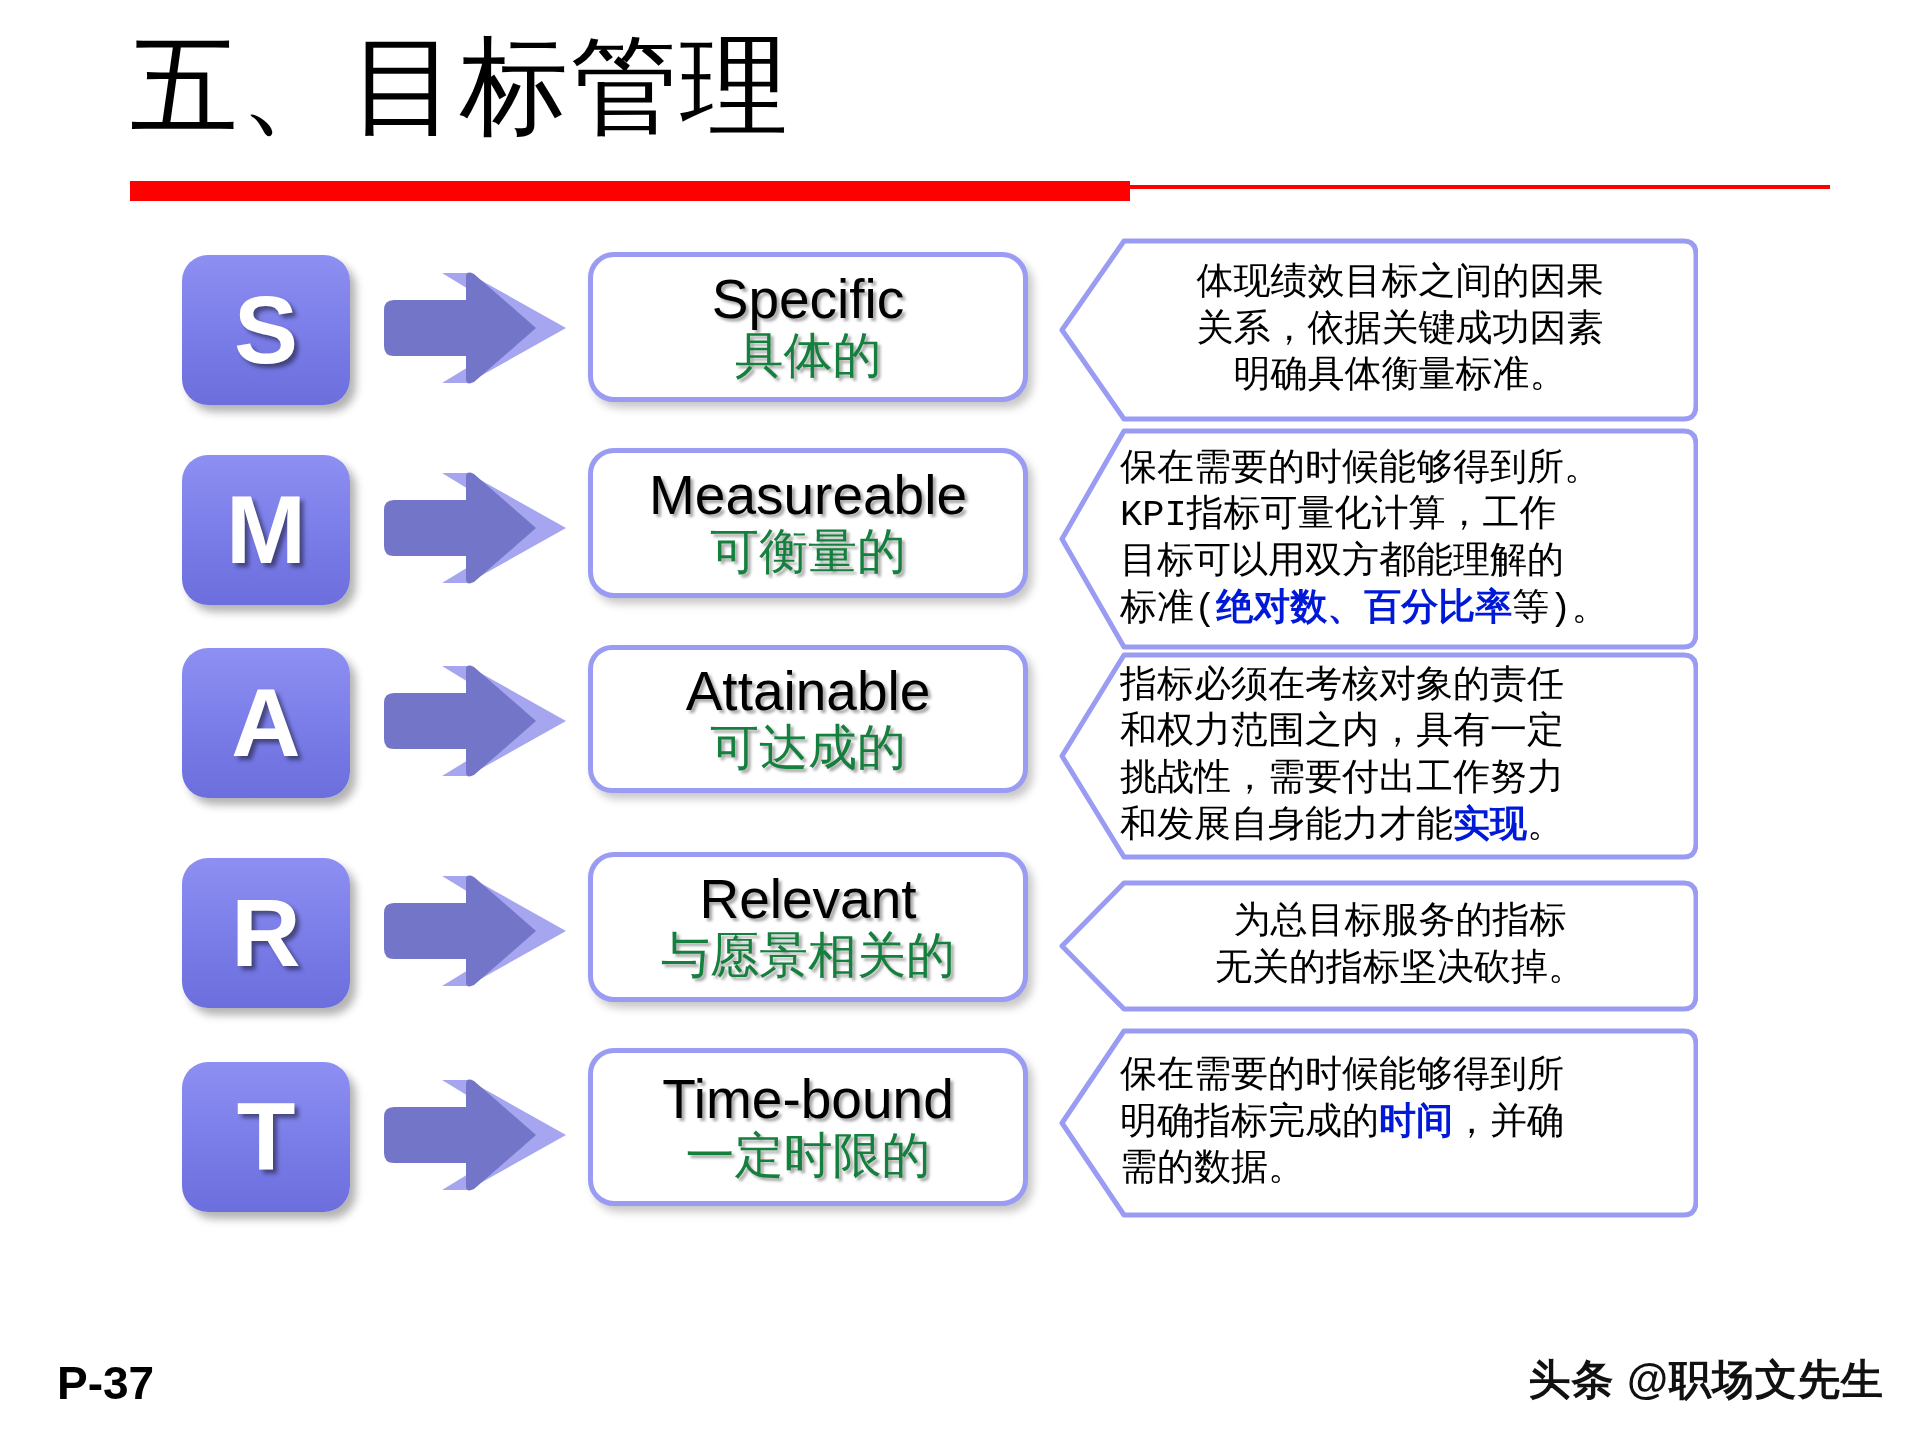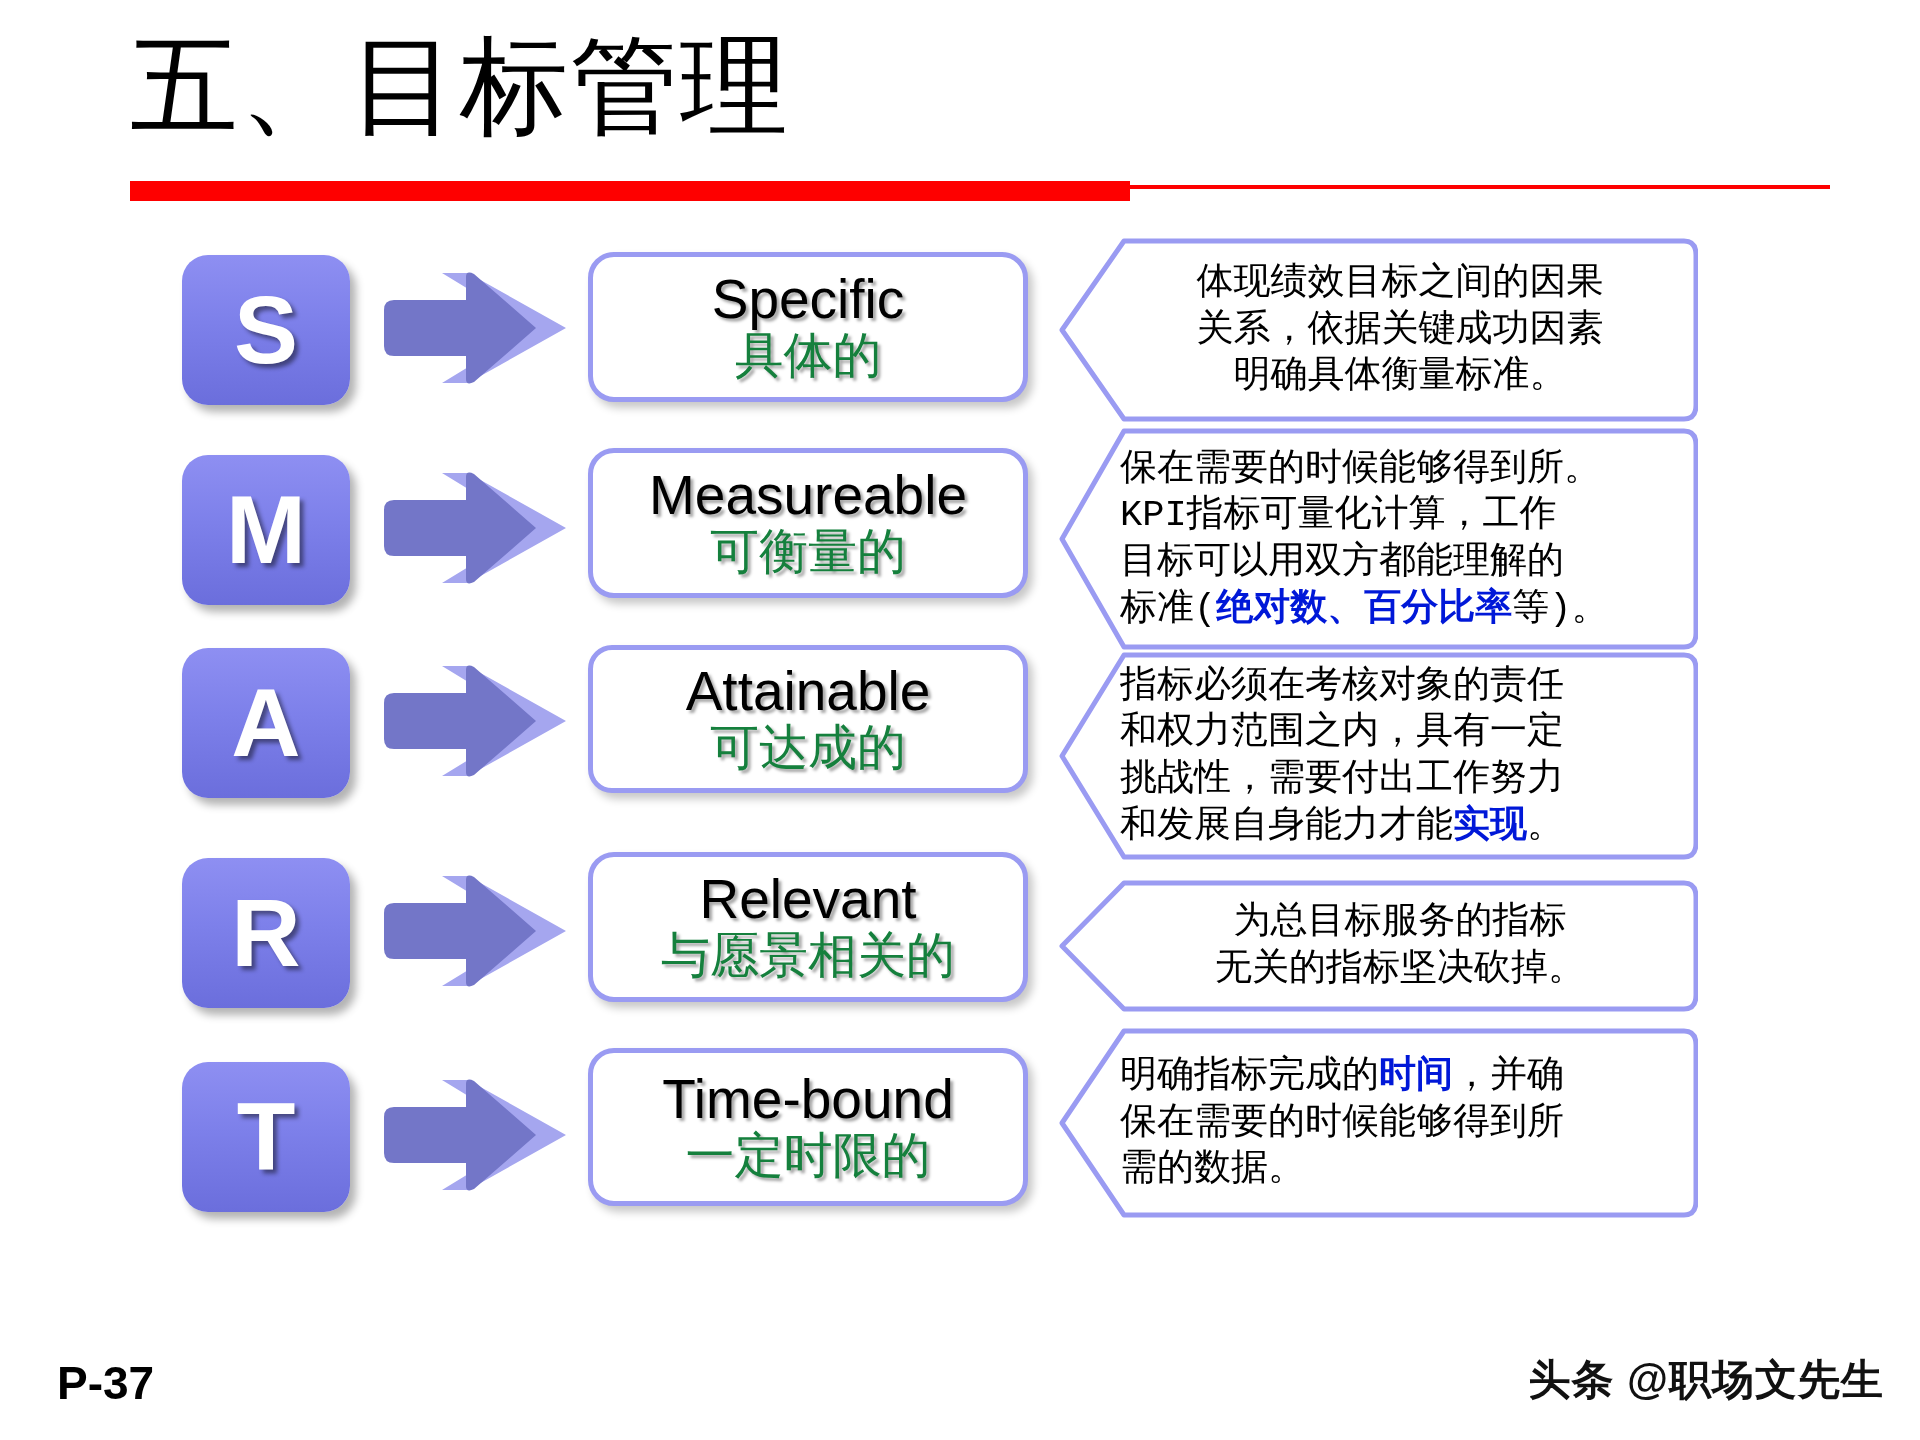--- a/index.html
+++ b/index.html
@@ -272,21 +272,21 @@
     </div>
     <div class="term-box" style="left: 588px; top: 1048px; width: 440px; height: 158px;">
       <div class="term-en">Time-bound</div>
       <div class="term-cn">一定时限的</div>
     </div>
     <div class="callout" style="left: 1058px; top: 1028px; width: 640px; height: 190px;">
       <svg width="640" height="190" viewBox="0 0 640 190">
         <path d="M 66 3 L 626 3 Q 638 3 638 17 L 638 173 Q 638 187 626 187 L 66 187 L 4 95 Z" fill="#ffffff" stroke="#9a9bf2" stroke-width="5" stroke-linejoin="round"></path>
       </svg>
       <div class="callout-text">
+        <div class="callout-line"><span>保在需要的时候能够得到所</span></div>
         <div class="callout-line"><span>明确指标完成的</span><span class="hl">时间</span><span>，并确</span></div>
-        <div class="callout-line"><span>保在需要的时候能够得到所</span></div>
         <div class="callout-line"><span>需的数据。</span></div>
       </div>
     </div>
   </div>
 
 <div id="page-number">P-37</div>
 <div id="watermark">头条 @职场文先生</div>
 
 </body></html>

